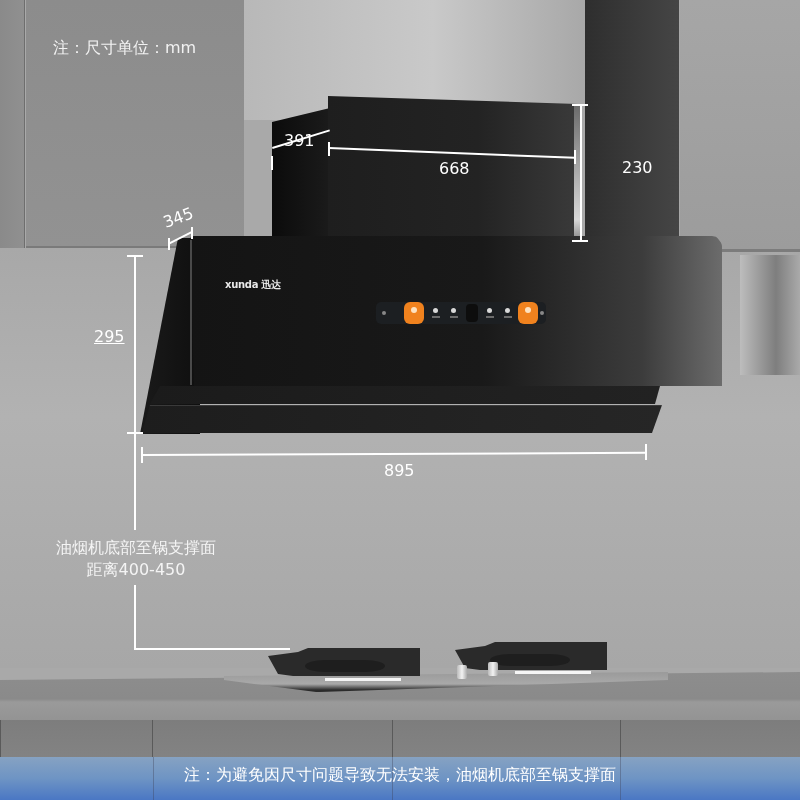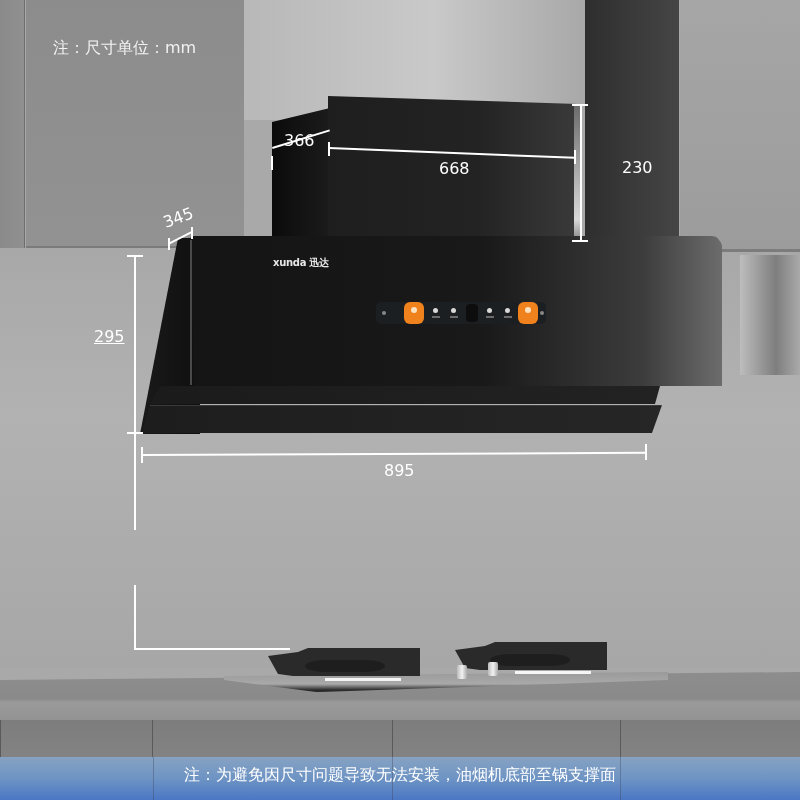--- a/index.html
+++ b/index.html
@@ -92,22 +92,22 @@
     clip-path: polygon(10px 0, 510px 0, 505px 18px, 0 18px);
   }
   .hood-lip-2 {
     left: 142px; top: 405px; width: 520px; height: 28px;
     background: linear-gradient(90deg, #1d1d1d, #262626);
     clip-path: polygon(8px 0, 520px 0, 510px 28px, 0 28px);
     border-top: 1px solid #3a3a3a;
   }
 
   .brand-logo {
-    left: 225px; top: 256px;
-    color: #e8e8e8; font-size: 10px; font-weight: bold; letter-spacing: -0.3px; margin-left: 48px;
+    left: 225px; top: 278px;
+    color: #e8e8e8; font-size: 10px; font-weight: bold; letter-spacing: -0.3px;
   }
 
   
   .control-panel {
     left: 376px; top: 302px; width: 170px; height: 22px;
     background: #1c1f22; border-radius: 5px;
   }
   .ctrl-dot { width: 4px; height: 4px; border-radius: 50%; background: #888; top: 9px; }
   .ctrl-orange {
     top: 0; width: 20px; height: 22px; background: #f0821e;
@@ -220,21 +220,21 @@
 <div class="abs burner-bar" style="left:325px; top:678px; width:76px;"></div>
 <div class="abs burner-grate" style="left:455px; top:642px; width:152px;"></div>
 <div class="abs burner-bowl" style="left:490px; top:654px; width:80px;"></div>
 <div class="abs burner-bar" style="left:515px; top:671px; width:76px;"></div>
 <div class="abs knob" style="left:457px; top:665px;"></div>
 <div class="abs knob" style="left:488px; top:662px;"></div>
 
 <div class="abs dim-line" style="left:272px; top:147px; width:60px; height:1.5px; transform:rotate(-17deg); transform-origin:0 0;"></div>
 <div class="abs dim-line" style="left:271px; top:156px; width:1.5px; height:14px;"></div>
 <div class="abs dim-line" style="left:328px; top:142px; width:1.5px; height:14px;"></div>
-<div class="abs dim-text" style="left:284px; top:131px;">366</div>
+<div class="abs dim-text" style="left:284px; top:131px;">391</div>
 
 <div class="abs dim-line" style="left:329px; top:147px; width:246px; height:1.5px; transform:rotate(2.3deg); transform-origin:0 0;"></div>
 <div class="abs dim-line" style="left:574px; top:150px; width:1.5px; height:14px;"></div>
 <div class="abs dim-text" style="left:439px; top:159px;">668</div>
 
 <div class="abs dim-line" style="left:580px; top:104px; width:1.5px; height:137px;"></div>
 <div class="abs dim-line" style="left:572px; top:104px; width:16px; height:1.5px;"></div>
 <div class="abs dim-line" style="left:572px; top:240px; width:16px; height:1.5px;"></div>
 <div class="abs dim-text" style="left:622px; top:158px;">230</div>
 
@@ -252,19 +252,21 @@
 <div class="abs dim-line" style="left:141px; top:447px; width:1.5px; height:16px;"></div>
 <div class="abs dim-line" style="left:645px; top:444px; width:1.5px; height:16px;"></div>
 <div class="abs dim-text" style="left:384px; top:461px;">895</div>
 
 <div class="abs dim-line" style="left:134px; top:433px; width:1.5px; height:97px;"></div>
 <div class="abs dim-line" style="left:134px; top:585px; width:1.5px; height:64px;"></div>
 <div class="abs dim-line" style="left:134px; top:648px; width:156px; height:1.5px;"></div>
 
 <div class="abs unit-note">注：尺寸单位：mm</div>
 <div class="abs distance-note">
+  <div>油烟机底部至锅支撑面</div>
+  <div>距离400-450</div>
 </div>
 
 <div class="abs bottom-banner"></div>
 <div class="abs banner-divider" style="left:153px;"></div>
 <div class="abs banner-divider" style="left:392px;"></div>
 <div class="abs banner-divider" style="left:620px;"></div>
 <div class="abs banner-text">注：为避免因尺寸问题导致无法安装，油烟机底部至锅支撑面</div>
 
 </body></html>

